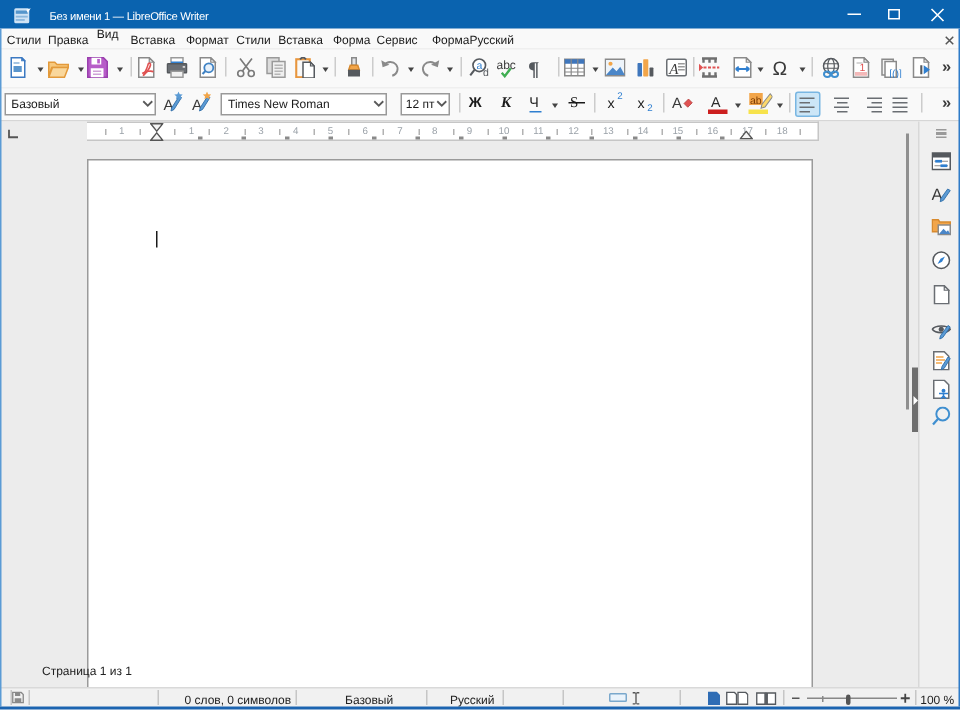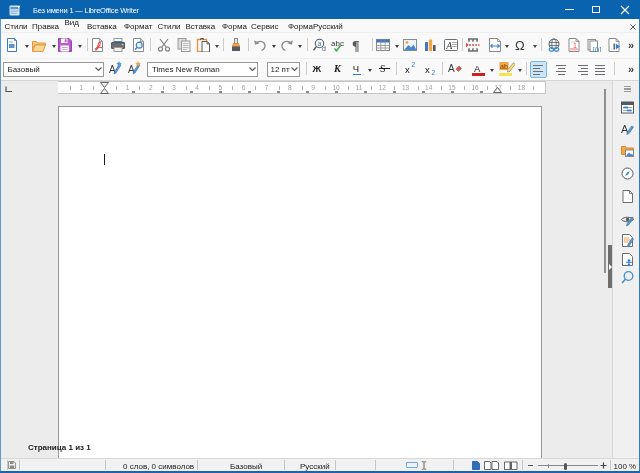--- a/index.html
+++ b/index.html
@@ -391,21 +391,21 @@
 <div style="position:absolute;left:334.5px;top:459.5px;width:1px;height:10px;background:#c6c6c6"></div>
 <div style="position:absolute;left:374.5px;top:459.5px;width:1px;height:10px;background:#c6c6c6"></div>
 <div style="position:absolute;left:453px;top:459.5px;width:1px;height:10px;background:#c6c6c6"></div>
 <div style="position:absolute;left:521.6px;top:459.5px;width:1px;height:10px;background:#c6c6c6"></div>
 <div style="position:absolute;left:610px;top:459.5px;width:1px;height:10px;background:#c6c6c6"></div>
 <svg style="position:absolute;left:8px;top:461px" width="8" height="8" viewBox="0 0 8 8">
     <path d="M0.5,0.5 h5.5 l1.5,1.5 v5.5 h-7 z" fill="none" stroke="#8a8a8a" stroke-width="0.9"></path>
     <rect x="2" y="0.5" width="3.5" height="2.5" fill="#8a8a8a"></rect>
     <rect x="1.8" y="4.5" width="4.4" height="3" fill="#8a8a8a"></rect>
   </svg>
-<div style="position:absolute;left:28px;top:443px;font-size:8px;font-weight:bold;font-style:normal;color:#222;white-space:nowrap">Страница 1 из 1</div>
+<div style="position:absolute;left:28px;top:443px;font-size:8px;font-weight:normal;font-style:normal;color:#222;white-space:nowrap">Страница 1 из 1</div>
 <div style="position:absolute;left:123px;top:461.5px;font-size:8px;font-weight:normal;font-style:normal;color:#222;white-space:nowrap">0 слов, 0 символов</div>
 <div style="position:absolute;left:230px;top:461.5px;font-size:8px;font-weight:normal;font-style:normal;color:#222;white-space:nowrap">Базовый</div>
 <div style="position:absolute;left:300px;top:461.5px;font-size:8px;font-weight:normal;font-style:normal;color:#222;white-space:nowrap">Русский</div>
 <div class="abs" style="left:406px;top:461.5px;width:12px;height:6.5px;border:1px solid #7aa8cc;background:#eaf3fb;border-radius:1px"></div>
 <svg style="position:absolute;left:420.5px;top:460.5px" width="6" height="9" viewBox="0 0 6 9">
     <path d="M0.8,0.8 h1.8 M3.4,0.8 h1.8 M3,0.8 v7.4 M0.8,8.2 h1.8 M3.4,8.2 h1.8" fill="none" stroke="#555" stroke-width="0.9"></path>
   </svg>
 <svg style="position:absolute;left:471.5px;top:460.5px" width="8" height="9" viewBox="0 0 8 9">
     <path d="M0.5,0.5 h5 l2,2 v6 h-7 z" fill="#2f6db5" stroke="#2f6db5"></path>
   </svg>

